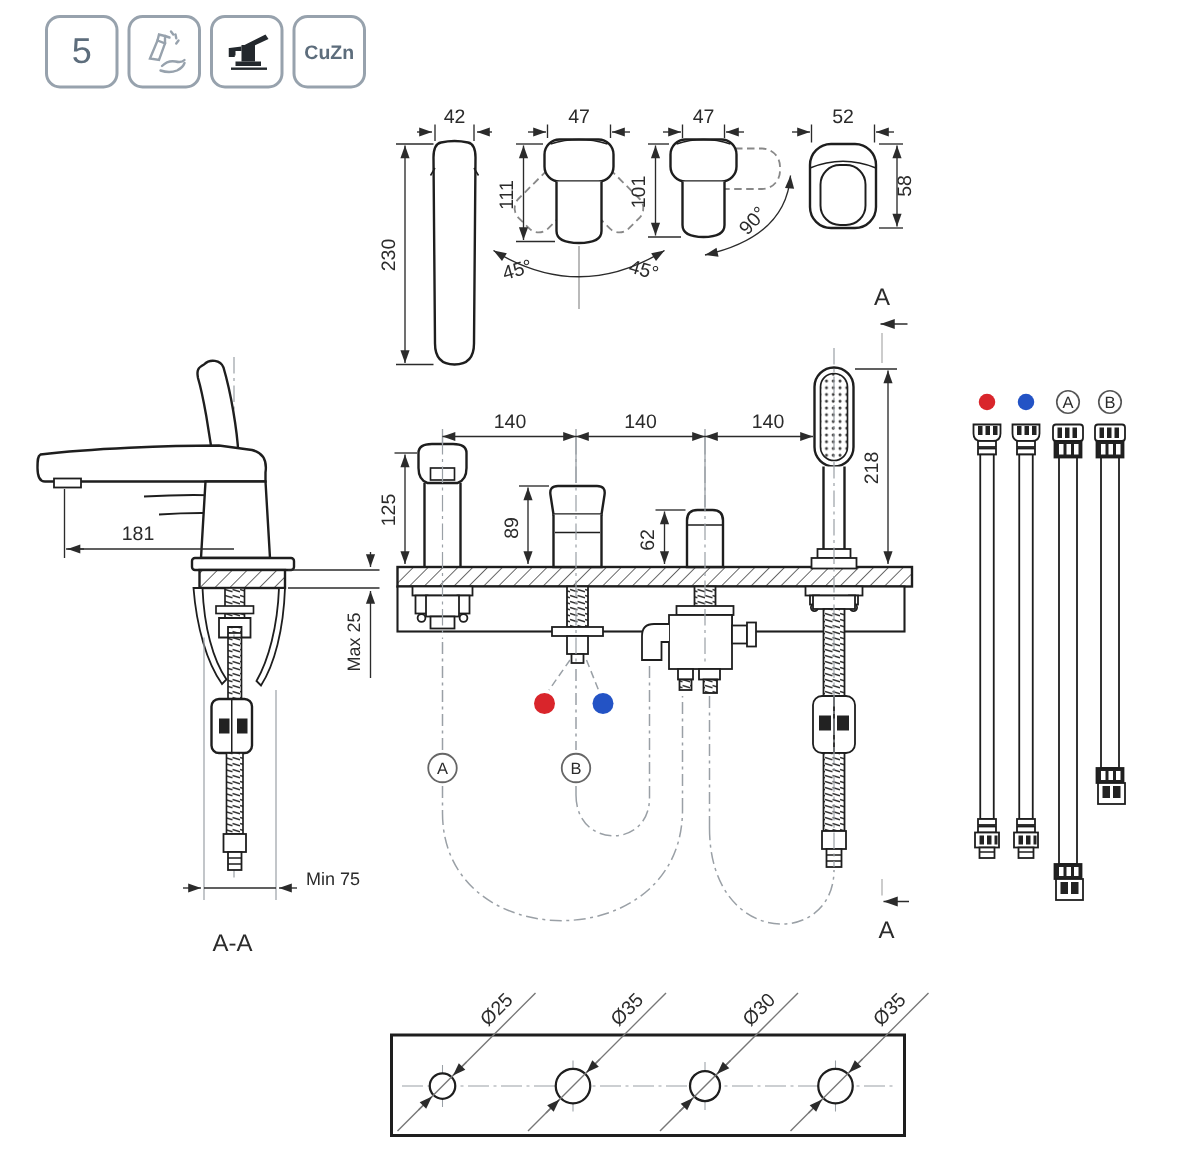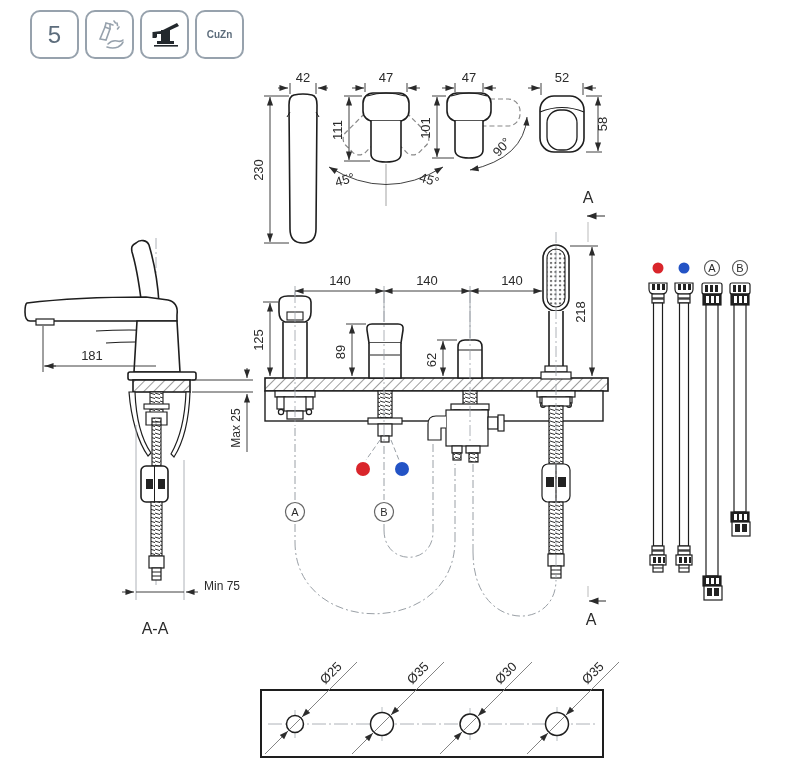--- a/index.html
+++ b/index.html
@@ -1,21 +1,21 @@
 <!DOCTYPE html>
 <html><head>
 <meta charset="utf-8">
 <style>
   html,body{margin:0;padding:0;background:#fff;}
   .page{position:relative;width:800px;height:783px;background:#fff;font-family:"Liberation Sans",sans-serif;overflow:hidden;}
   .badges{position:absolute;left:30px;top:10px;display:flex;gap:6px;}
   .badge{width:45px;height:45px;border:2.2px solid #97a2ad;border-radius:10px;background:#fff;
          display:flex;align-items:center;justify-content:center;color:#5d6d7c;}
   .badge .num{font-size:24px;}
-  .badge .mat{font-size:10px;font-weight:bold;letter-spacing:0px;}
+  .badge .mat{font-size:13px;font-weight:bold;letter-spacing:0px;}
   svg text{font-family:"Liberation Sans",sans-serif;fill:#2b2b2b;}
   .dim{font-size:13px;}
   .sm{font-size:12px;}
   .big{font-size:16px;}
   .cir{font-size:11px;}
 </style>
 </head>
 <body>
 
 <div class="page">

